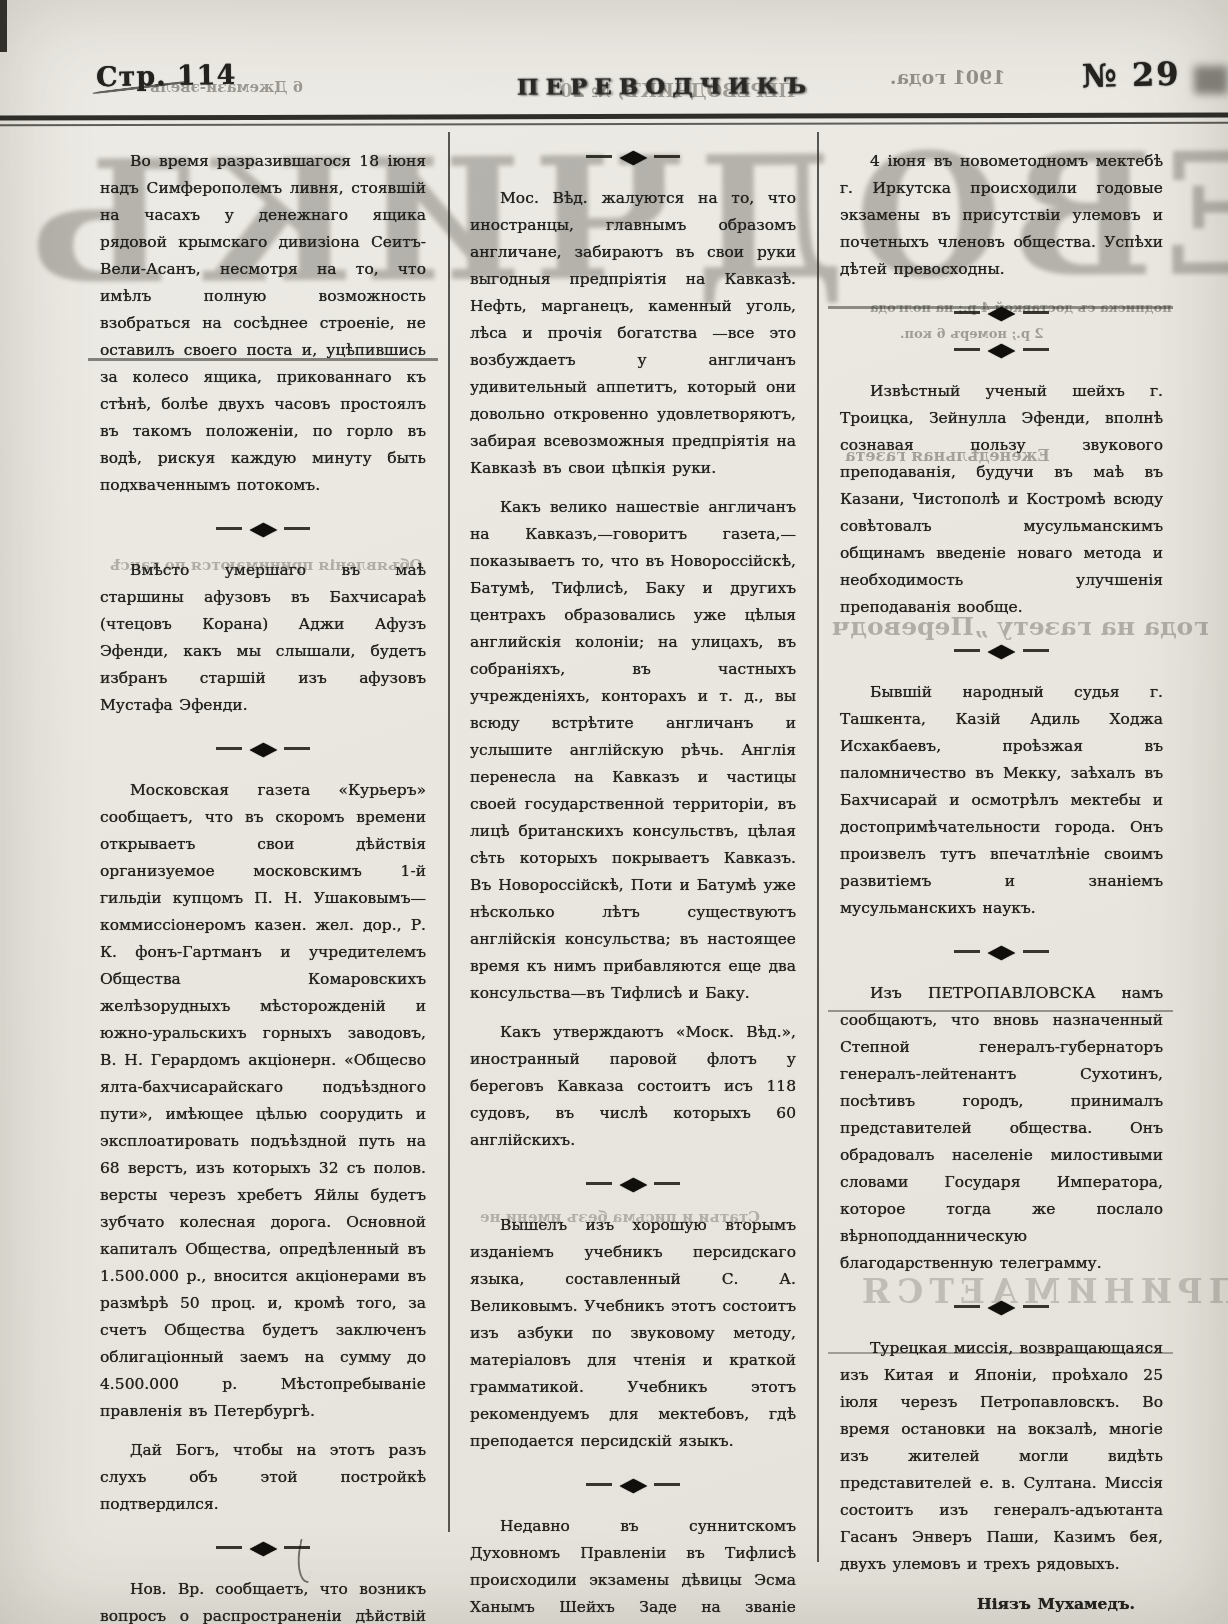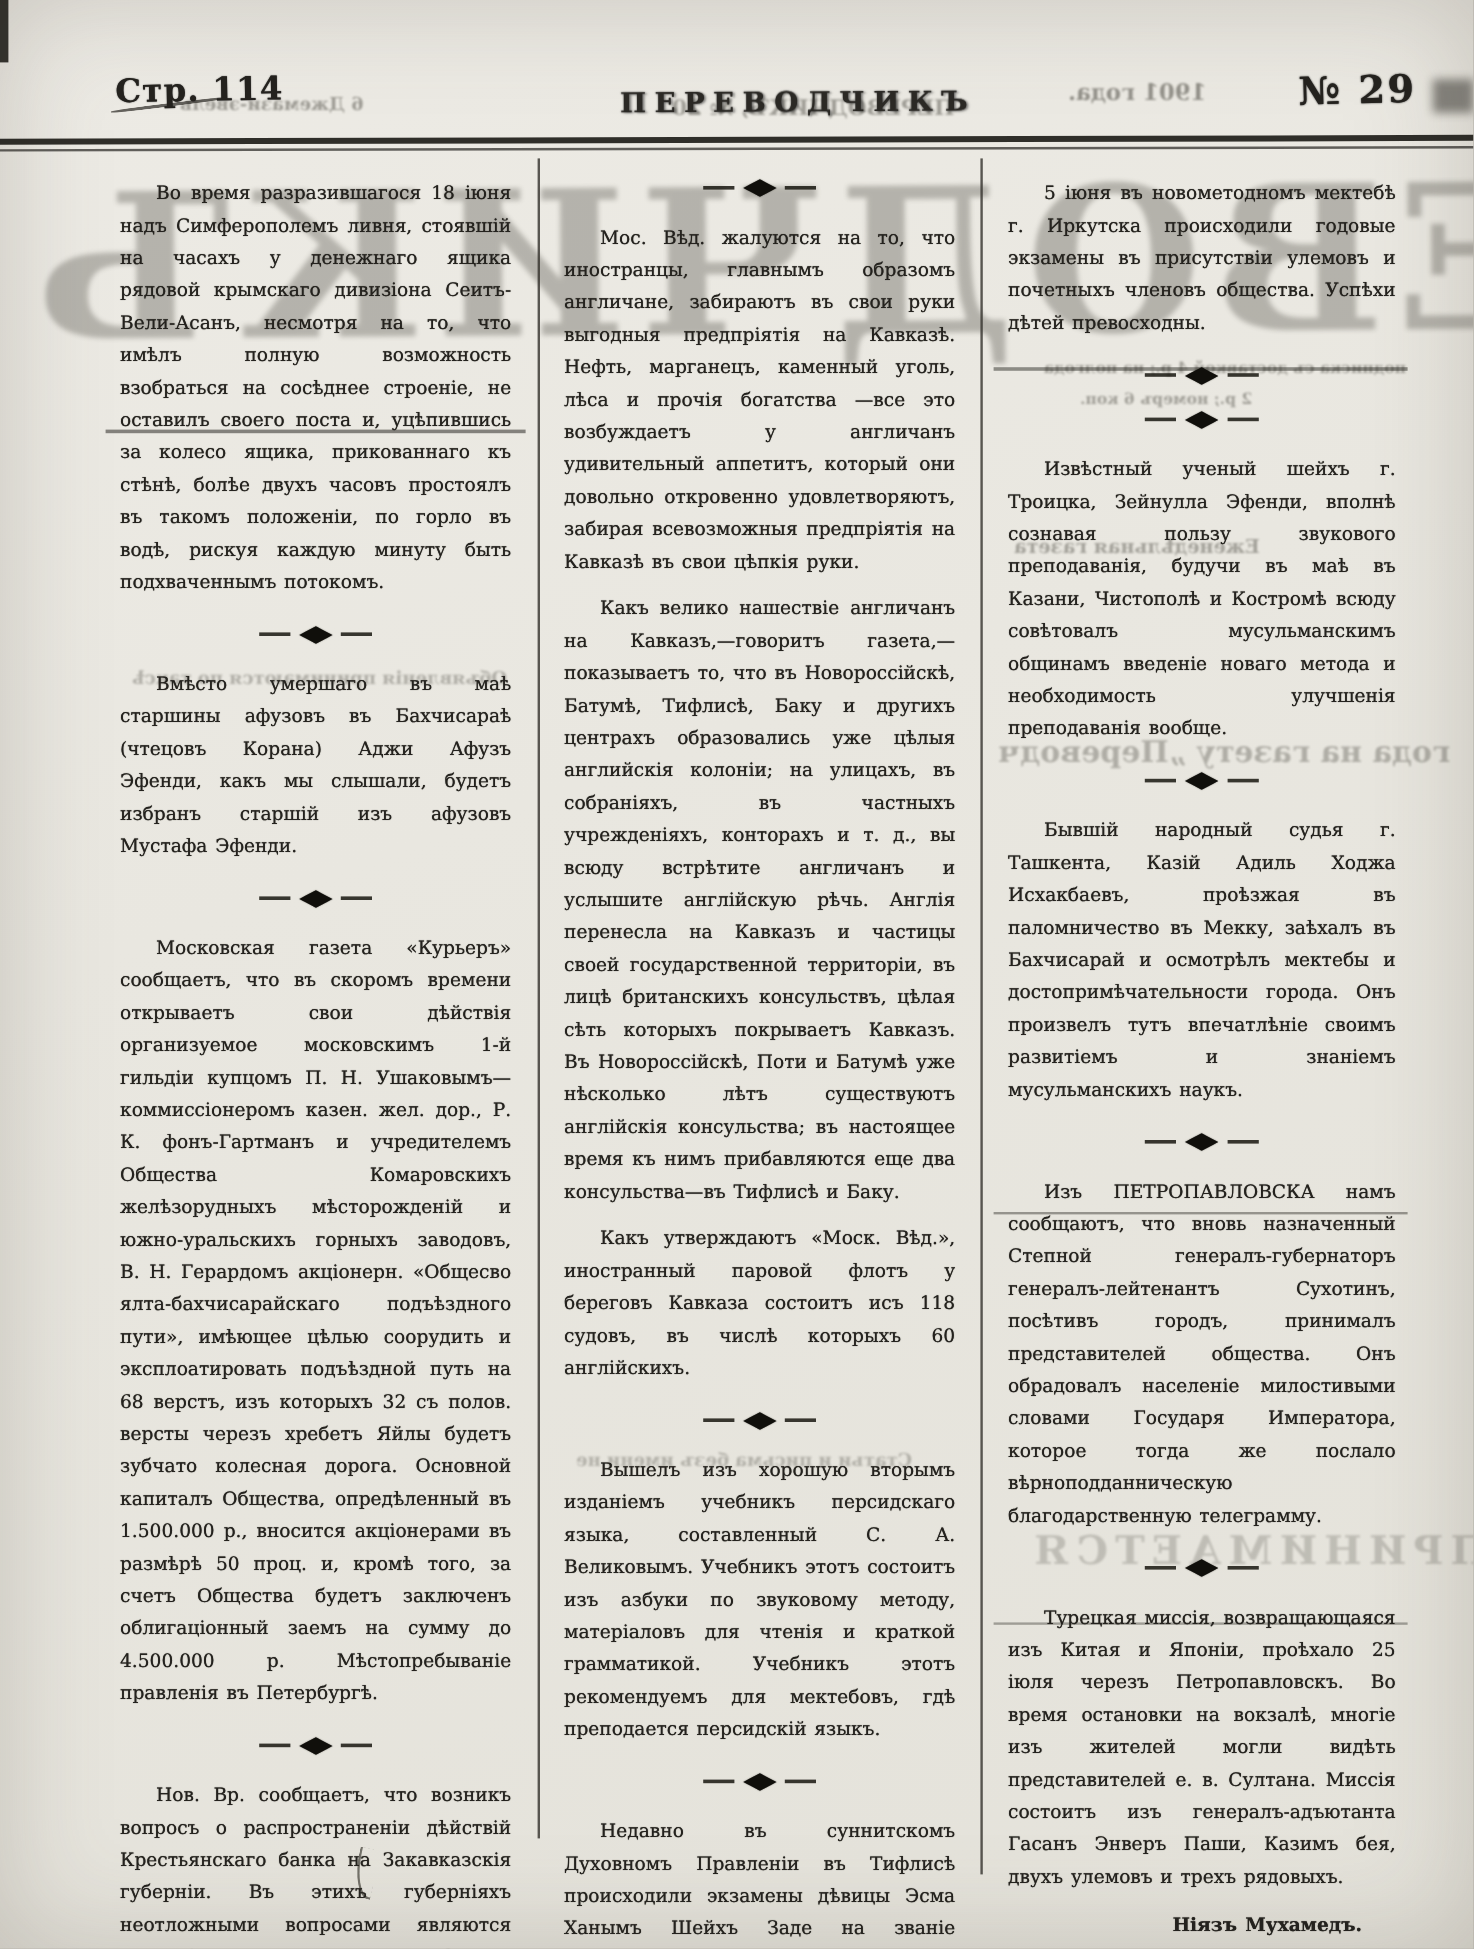--- a/index.html
+++ b/index.html
@@ -92,20 +92,21 @@
         <span class="diamond">◆</span>
         <span class="dash"></span>
       </div>
     <p>Вмѣсто умершаго въ маѣ старшины афузовъ въ Бахчисараѣ (чтецовъ Корана) Аджи Афузъ Эфенди, какъ мы слышали, будетъ избранъ старшій изъ афузовъ Мустафа Эфенди.</p>
     <div class="divider">
         <span class="dash"></span>
         <span class="diamond">◆</span>
         <span class="dash"></span>
       </div>
     <p>Московская газета «Курьеръ» сообщаетъ, что въ скоромъ времени открываетъ свои дѣйствія организуемое московскимъ 1-й гильдіи купцомъ П. Н. Ушаковымъ—коммиссіонеромъ казен. жел. дор., Р. К. фонъ-Гартманъ и учредителемъ Общества Комаровскихъ желѣзорудныхъ мѣсторожденій и южно-уральскихъ горныхъ заводовъ, В. Н. Герардомъ акціонерн. «Общесво ялта-бахчисарайскаго подъѣздного пути», имѣющее цѣлью соорудить и эксплоатировать подъѣздной путь на 68 верстъ, изъ которыхъ 32 съ полов. версты черезъ хребетъ Яйлы будетъ зубчато колесная дорога. Основной капиталъ Общества, опредѣленный въ 1.500.000 р., вносится акціонерами въ размѣрѣ 50 проц. и, кромѣ того, за счетъ Общества будетъ заключенъ облигаціонный заемъ на сумму до 4.500.000 р. Мѣстопребываніе правленія въ Петербургѣ.</p>
+    <p>Дай Богъ, чтобы на этотъ разъ слухъ объ этой постройкѣ подтвердился.</p>
     <div class="divider">
         <span class="dash"></span>
         <span class="diamond">◆</span>
         <span class="dash"></span>
       </div>
     <p>Нов. Вр. сообщаетъ, что возникъ вопросъ о распространеніи дѣйствій Крестьянскаго банка на Закавказскія губерніи. Въ этихъ губерніяхъ неотложными вопросами являются усиленіе русскаго осѣдлаго земледѣльческаго населенія и прекращеніе обязательныхъ отношеній туземныхъ поселянъ къ бывшимъ помѣщикамъ. По выработанному проекту учрежденія Крестьянскаго банка въ Закавказьѣ будутъ служить двумъ цѣлямъ: во первыхъ—покупать земли и выдавать ссуды переселенцамъ изъ внутреннихъ губерній, а во вторыхъ—давать ссуды туземнымъ</p>
   </div>
 
   <div class="col col2">
     <div class="divider">
@@ -125,21 +126,21 @@
     <div class="divider">
         <span class="dash"></span>
         <span class="diamond">◆</span>
         <span class="dash"></span>
       </div>
     <p>Недавно въ суннитскомъ Духовномъ Правленіи въ Тифлисѣ происходили экзамены дѣвицы Эсма Ханымъ Шейхъ Заде на званіе учительницы. Молодая ханымъ приглашена преподавать родной языкъ и вѣроученіе въ женскомъ училищѣ, основанномъ въ Баку г. Тагіевымъ.</p>
 
   </div>
 
   <div class="col col3">
-    <p>5 іюня въ новометодномъ мектебѣ г. Иркутска происходили годовые экзамены въ присутствіи улемовъ и почетныхъ членовъ общества. Успѣхи дѣтей превосходны.</p>
+    <p>4 іюня въ новометодномъ мектебѣ г. Иркутска происходили годовые экзамены въ присутствіи улемовъ и почетныхъ членовъ общества. Успѣхи дѣтей превосходны.</p>
     <div class="divider">
         <span class="dash"></span>
         <span class="diamond">◆</span>
         <span class="dash"></span>
       </div>
     <div class="divider">
         <span class="dash"></span>
         <span class="diamond">◆</span>
         <span class="dash"></span>
       </div>

